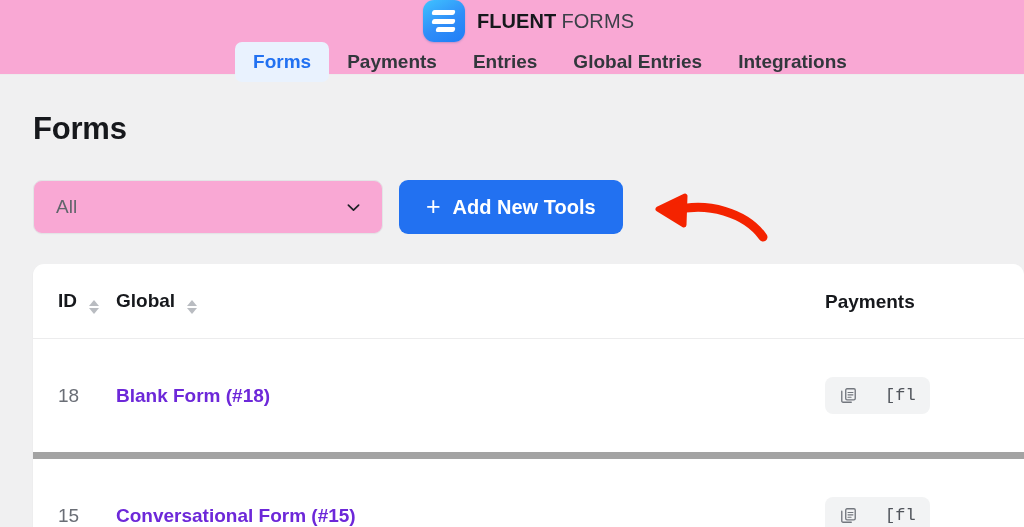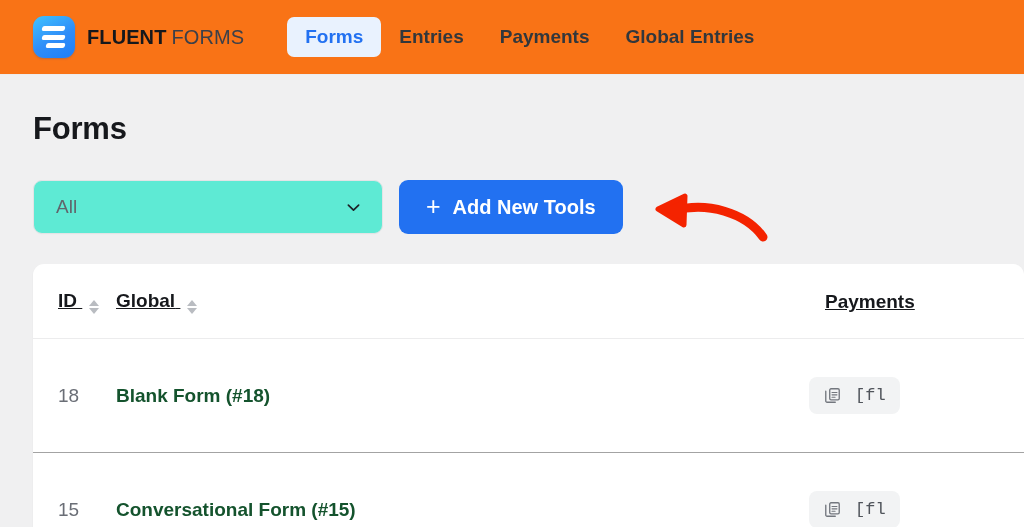--- a/index.html
+++ b/index.html
@@ -9,27 +9,28 @@
     width:1024px; height:527px;
     overflow:hidden;
     background:#f0f0f1;
     font-family:"Liberation Sans", sans-serif;
     -webkit-font-smoothing:antialiased;
   }
 
   
   .topbar{
     height:75px;
-    background:#f97316;
+    background:#f9a8d4;
     display:flex;
     align-items:center;
     padding:0 0 0 33px;
     border-bottom:1px solid #ececed;
     position:relative;
     white-space:nowrap;
+    flex-direction:column;
   }
   .brand{ display:flex; align-items:center; flex:0 0 auto; }
   .brand-mark{
     width:42px;height:42px;border-radius:11px;
     background:linear-gradient(150deg,#3fc3ff 0%,#2f8df8 55%,#1e7ef7 100%);
     position:relative;flex:0 0 auto;
     box-shadow:0 1px 2px rgba(20,80,160,.25);
   }
   .brand-mark i{
     position:absolute;display:block;background:#ffffff;border-radius:2px;
@@ -62,21 +63,21 @@
     font-weight:bold;
     color:#16181c;
     margin:36px 0 0 0;
     letter-spacing:-.2px;
   }
 
   .controls{ display:flex; align-items:center; margin-top:33px; position:relative; }
 
   .select{
     width:350px;height:54px;
-    background:#5eead4;
+    background:#f9a8d4;
     border:1px solid #e3e4e6;
     border-radius:9px;
     display:flex;align-items:center;justify-content:space-between;
     padding:0 19px 0 22px;
     cursor:pointer;
     box-shadow:0 1px 1px rgba(0,0,0,.012);
   }
   .select .val{ font-size:19px; color:#61656c; }
   .chev{ width:19px;height:19px;flex:0 0 auto; }
 
@@ -114,39 +115,38 @@
   col.c-short{ width:215px; }
 
   thead th{
     text-align:left;
     font-size:19px;
     font-weight:bold;
     color:#16181c;
     padding:26px 0 24px 16px;
     border-bottom:1px solid #ececed;
     white-space:nowrap;
-    text-decoration:underline;
   }
   thead th.pad-l{ padding-left:25px; }
   .sorter{ display:inline-flex; flex-direction:column; gap:2px; margin-left:7px; vertical-align:1px; cursor:pointer; }
   .tri{ width:0;height:0;border-left:5px solid transparent;border-right:5px solid transparent; }
   .tri.up{ border-bottom:6px solid #b9bcc1; }
   .tri.down{ border-top:6px solid #b9bcc1; }
 
   tbody td{
-    border-bottom:1px solid #a3a3a3;
-    padding:38px 0;
+    border-bottom:7px solid #a3a3a3;
+    padding:38px 16px;
     vertical-align:middle;
   }
   td.id{ padding-left:25px; font-size:19px; color:#6a6e76; }
-  td.title{ padding-left:25px; font-size:19px; font-weight:bold; color:#14532d; white-space:nowrap; }
+  td.title{ padding-left:25px; font-size:19px; font-weight:bold; color:#6d28d9; white-space:nowrap; }
   td.short{ }
 
   .pill{
-    display:inline-flex;align-items:center;gap:13px;
+    display:inline-flex;align-items:center;gap:27px;
     background:#f2f3f4;
     border-radius:8px;
     padding:9px 14px;
     cursor:pointer;
     white-space:nowrap;
     max-width:100%;
   }
   .pill .code{
     font-family:"Liberation Mono", monospace;
     font-size:17px;
@@ -166,23 +166,24 @@
         <i class="b2"></i>
         <i class="b3"></i>
     </div>
     <div class="brand-text">
       <span class="w1">FLUENT</span><span class="w2">FORMS</span>
     </div>
   </div>
 
   <div class="nav">
     <div class="nav-item active">Forms</div>
+    <div class="nav-item">Payments</div>
     <div class="nav-item">Entries</div>
-    <div class="nav-item">Payments</div>
     <div class="nav-item">Global Entries</div>
+    <div class="nav-item">Integrations</div>
   </div>
 </div>
 
 <div class="page">
 
   <h1 class="page-title">Forms</h1>
 
   <div class="controls">
 
     <div class="select">

